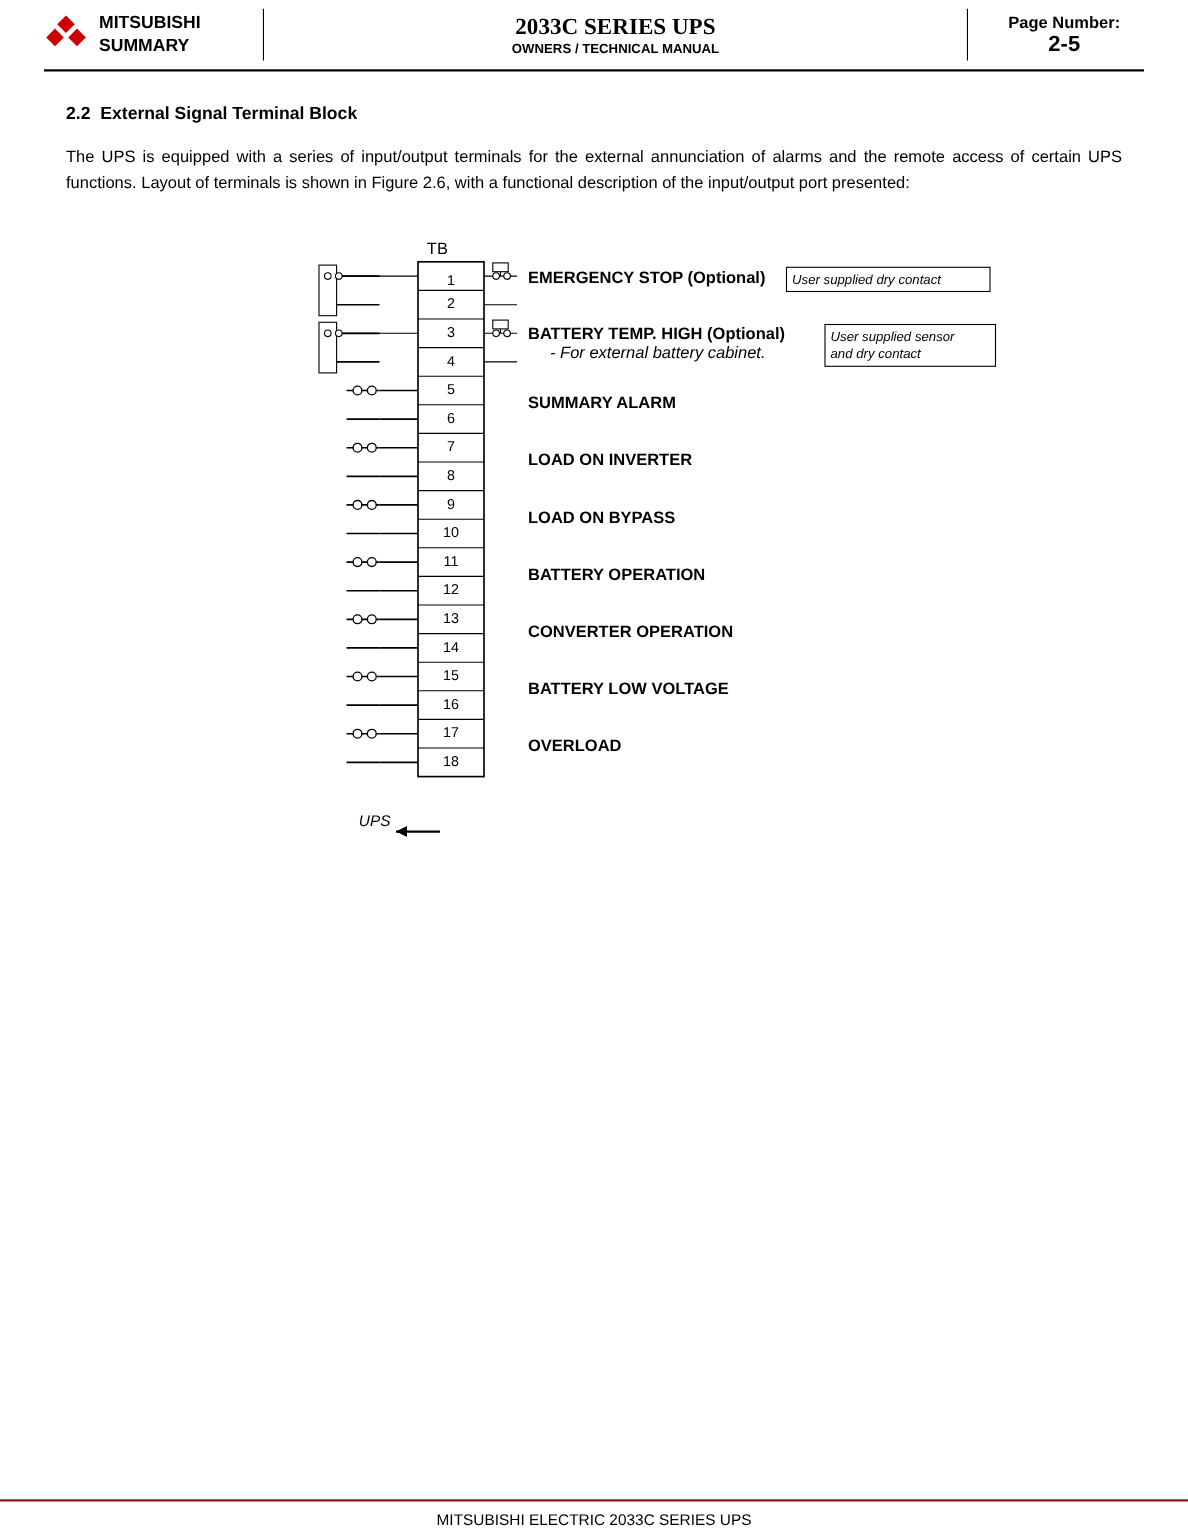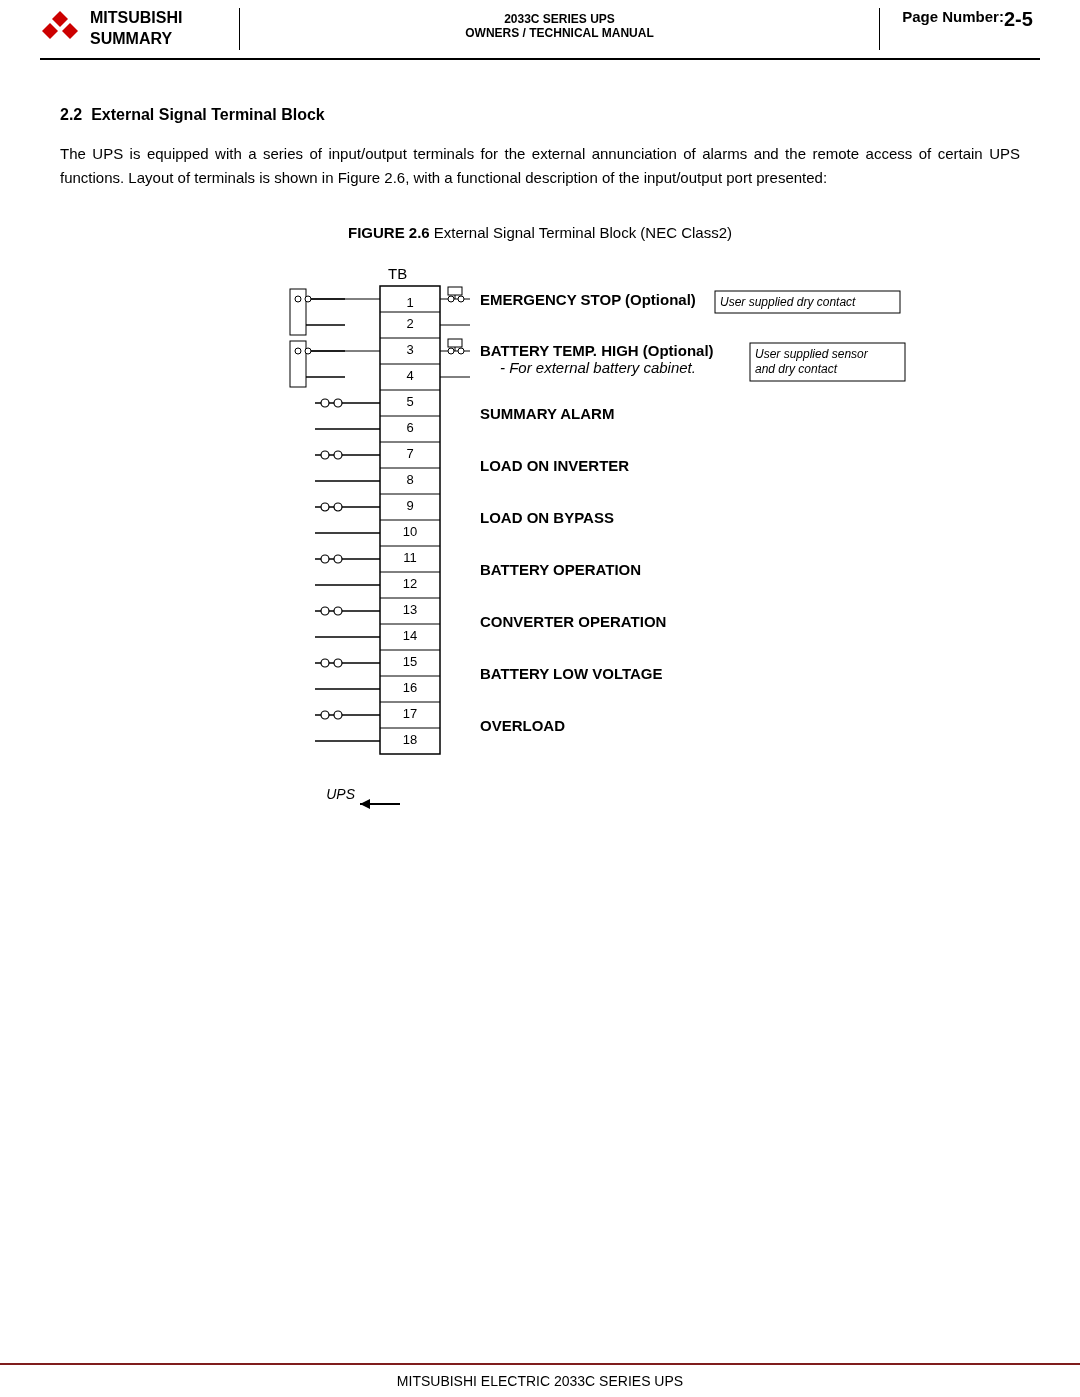--- a/index.html
+++ b/index.html
@@ -37,45 +37,47 @@
       line-height: 1.3;
     }
     .header-center {
       flex: 1;
       text-align: center;
       padding: 4px 0;
       border-right: 1px solid #000;
     }
     .header-center .title1 {
       font-weight: bold;
-      font-size: 12px;
+      font-size: 21px;
+      font-family: Liberation Serif, serif;
     }
     .header-center .title2 {
       font-weight: bold;
       font-size: 12px;
     }
     .header-right {
       width: 160px;
       padding-left: 15px;
       display: flex;
-      flex-direction: row;
+      flex-direction: column;
       justify-content: center;
+      align-items: center;
     }
     .header-right .page-label {
       font-weight: bold;
       font-size: 15px;
     }
     .header-right .page-num {
       font-weight: bold;
       font-size: 20px;
     }
 
     
     .content {
-      padding: 46px 60px;
+      padding: 30px 60px;
     }
 
     .section-title {
       font-weight: bold;
       font-size: 16px;
       margin-bottom: 18px;
     }
 
     .body-text {
       font-size: 15px;
@@ -138,23 +140,20 @@
 </div>
 
 <div class="content">
 
   <div class="section-title">
     <span>2.2</span>&nbsp;&nbsp;<span>External Signal Terminal Block</span>
   </div>
 
   <p class="body-text">The UPS is equipped with a series of input/output terminals for the external annunciation of alarms and the remote access of certain UPS functions. Layout of terminals is shown in Figure 2.6, with a functional description of the input/output port presented:</p>
 
-  <div class="figure-label">
-    <strong>FIGURE 2.6</strong>&nbsp;<span>External Signal Terminal Block (NEC Class2)</span>
-  </div>
 
   <svg class="diagram-svg" width="760" height="600" viewBox="0 0 760 600">
 
     <text x="228" y="18" font-family="Arial" font-size="15">TB</text>
 
     <rect x="220" y="25" width="60" height="468" fill="white" stroke="black" stroke-width="1.5"></rect>
 
     <line x1="220" y1="51" x2="280" y2="51" stroke="black" stroke-width="1"></line>
     <text x="250" y="43" font-family="Arial" font-size="13" text-anchor="middle" dominant-baseline="middle">1</text>
 

